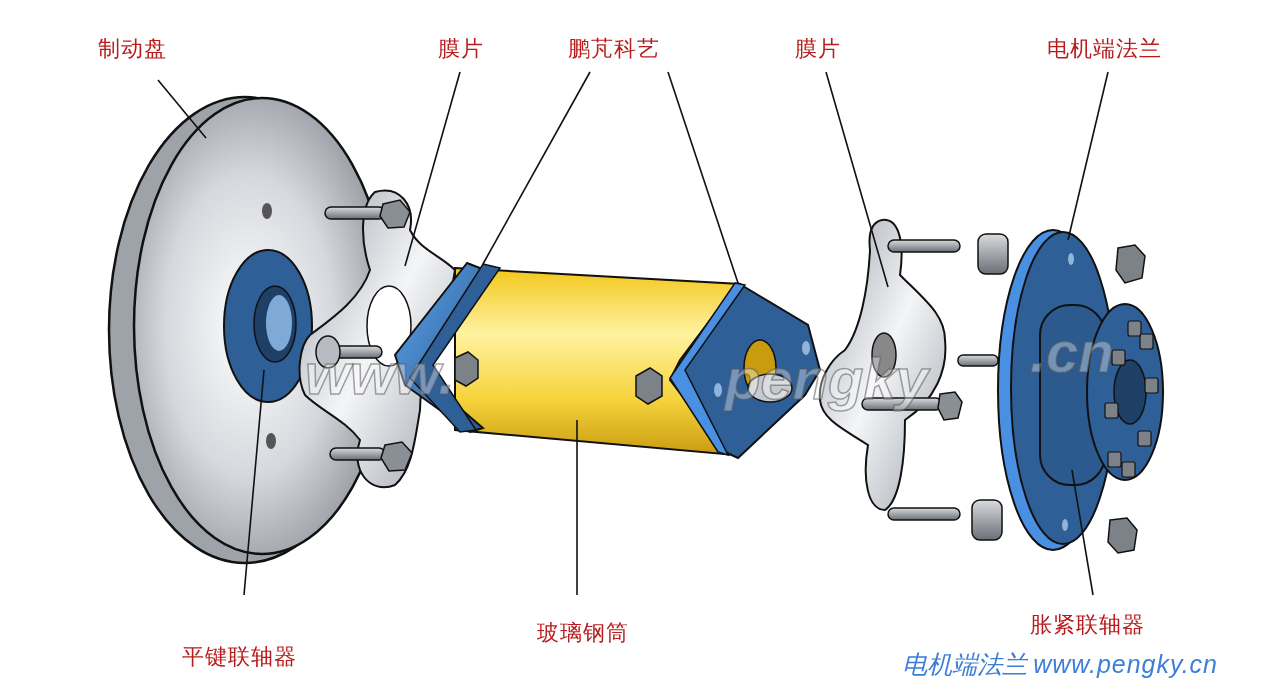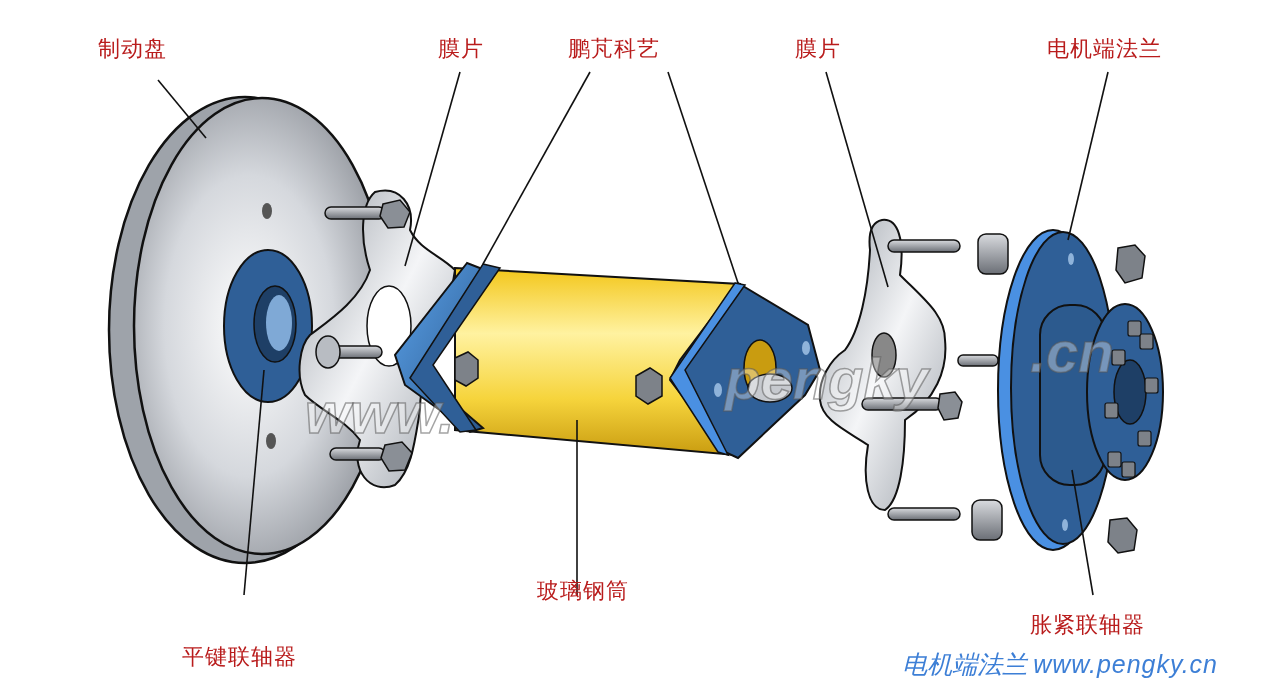--- a/index.html
+++ b/index.html
@@ -127,28 +127,28 @@
     <line x1="590" y1="72" x2="483" y2="264"></line>
     <line x1="668" y1="72" x2="738" y2="283"></line>
     <line x1="826" y1="72" x2="888" y2="287"></line>
     <line x1="1108" y1="72" x2="1068" y2="240"></line>
     <line x1="264" y1="370" x2="244" y2="595"></line>
     <line x1="577" y1="420" x2="577" y2="595"></line>
     <line x1="1072" y1="470" x2="1093" y2="595"></line>
   </g>
 </svg>
 
-<div class="wm" style="left:305px; top:340px; font-size:58px;margin-top:39px;">www.</div>
+<div class="wm" style="left:305px; top:340px; font-size:58px;">www.</div>
 <div class="wm" style="left:725px; top:345px; font-size:58px;">pengky</div>
 <div class="wm" style="left:1030px; top:318px; font-size:58px;">.cn</div>
 
 <div class="label" style="left:98px; top:34px;">制动盘</div>
 <div class="label" style="left:438px; top:34px;">膜片</div>
 <div class="label" style="left:568px; top:34px;">鹏芃科艺</div>
 <div class="label" style="left:795px; top:34px;">膜片</div>
 <div class="label" style="left:1047px; top:34px;">电机端法兰</div>
 <div class="label" style="left:182px; top:610px;margin-top:32px;">平键联轴器</div>
-<div class="label" style="left:537px; top:576px;text-align:right;">玻璃钢筒</div>
+<div class="label" style="left:537px; top:618px;text-align:right;">玻璃钢筒</div>
 <div class="label" style="left:1030px; top:610px;">胀紧联轴器</div>
 
 <div class="brand">
   <span>电机端法兰</span><span class="url">www.pengky.cn</span>
 </div>
 
 </body></html>

